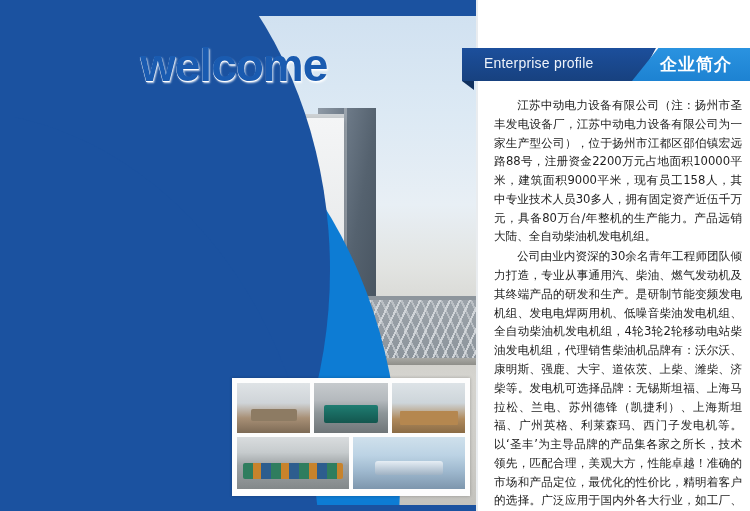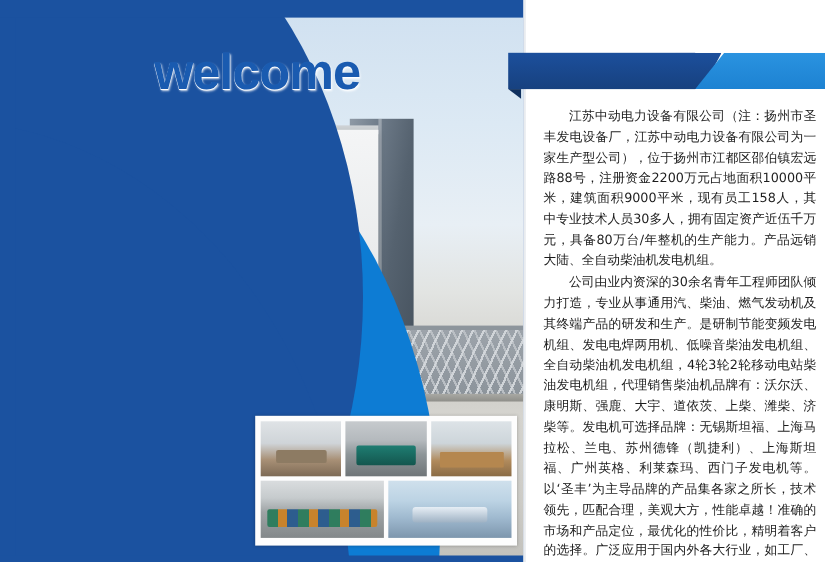--- a/index.html
+++ b/index.html
@@ -355,20 +355,22 @@
   </div>
 
   <div class="right">
     <div class="right-inner">
 
       <div class="banner">
         <div class="banner-dark"></div>
         <div class="banner-slant"></div>
         <div class="banner-light"></div>
         <div class="banner-tail"></div>
+        <div class="banner-en">Enterprise profile</div>
+        <div class="banner-cn">企业简介</div>
       </div>
 
       <div class="body-text">
         <p>江苏中动电力设备有限公司（注：扬州市圣丰发电设备厂，江苏中动电力设备有限公司为一家生产型公司），位于扬州市江都区邵伯镇宏远路88号，注册资金2200万元占地面积10000平米，建筑面积9000平米，现有员工158人，其中专业技术人员30多人，拥有固定资产近伍千万元，具备80万台/年整机的生产能力。产品远销大陆、全自动柴油机发电机组。</p>
         <p>公司由业内资深的30余名青年工程师团队倾力打造，专业从事通用汽、柴油、燃气发动机及其终端产品的研发和生产。是研制节能变频发电机组、发电电焊两用机、低噪音柴油发电机组、全自动柴油机发电机组，4轮3轮2轮移动电站柴油发电机组，代理销售柴油机品牌有：沃尔沃、康明斯、强鹿、大宇、道依茨、上柴、潍柴、济柴等。发电机可选择品牌：无锡斯坦福、上海马拉松、兰电、苏州德锋（凯捷利）、上海斯坦福、广州英格、利莱森玛、西门子发电机等。以‘圣丰’为主导品牌的产品集各家之所长，技术领先，匹配合理，美观大方，性能卓越！准确的市场和产品定位，最优化的性价比，精明着客户的选择。广泛应用于国内外各大行业，如工厂、酒店、房地产、楼宇、铁路、石油、矿山、电信系统等。</p>
       </div>
 
     </div>
   </div>
 

